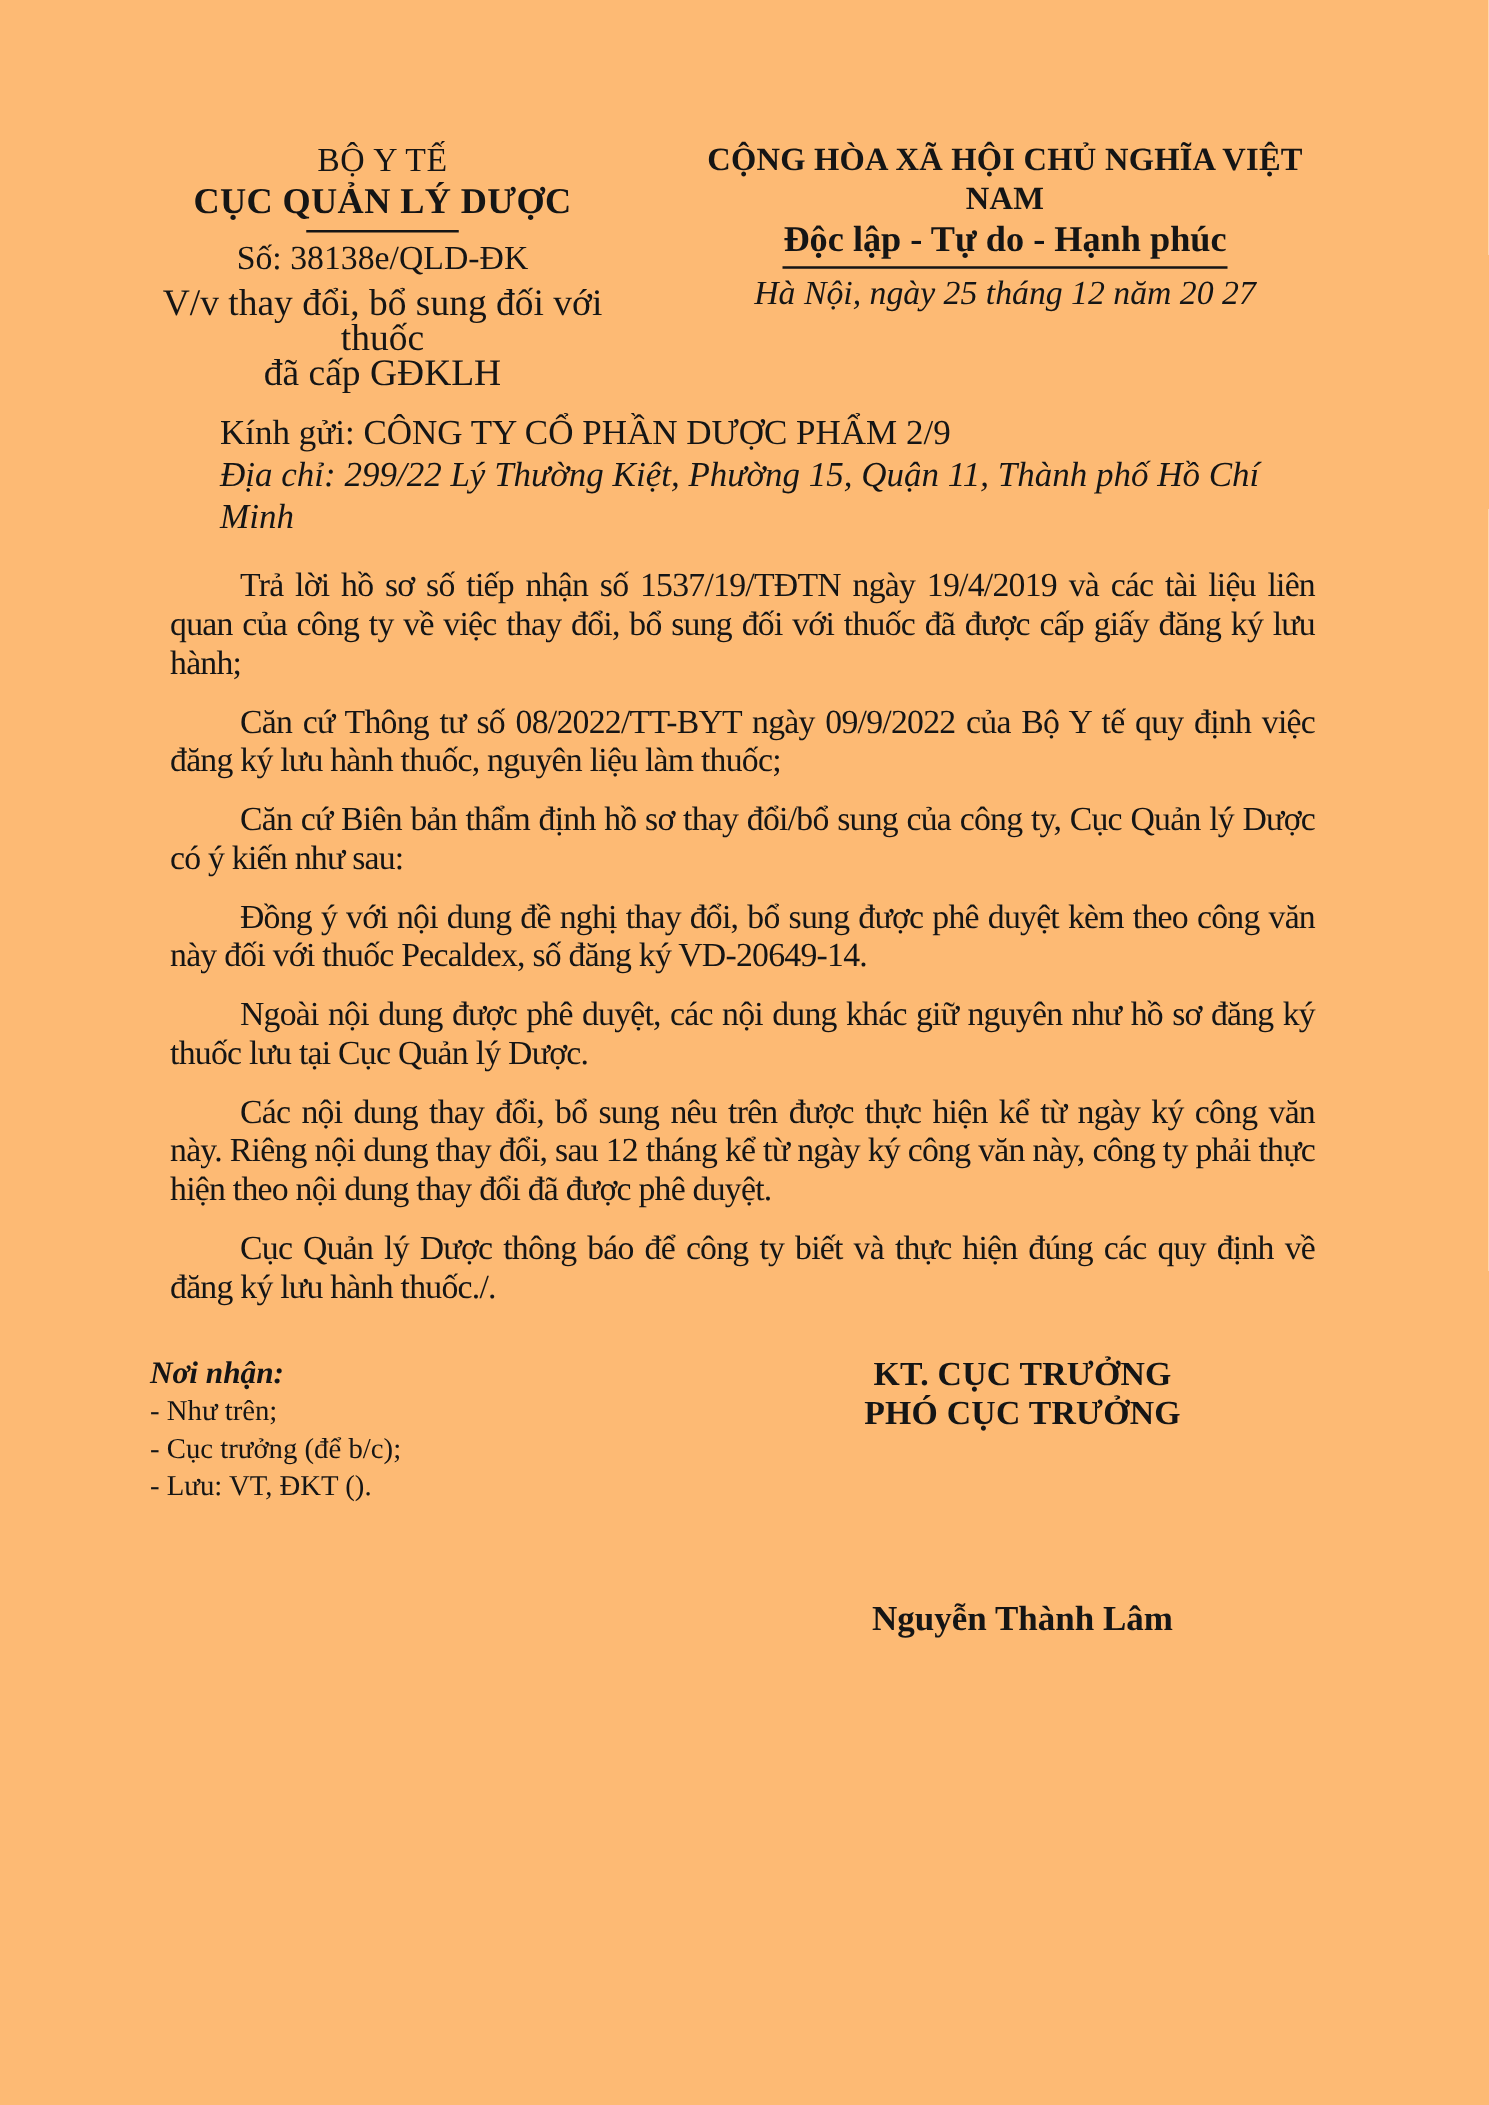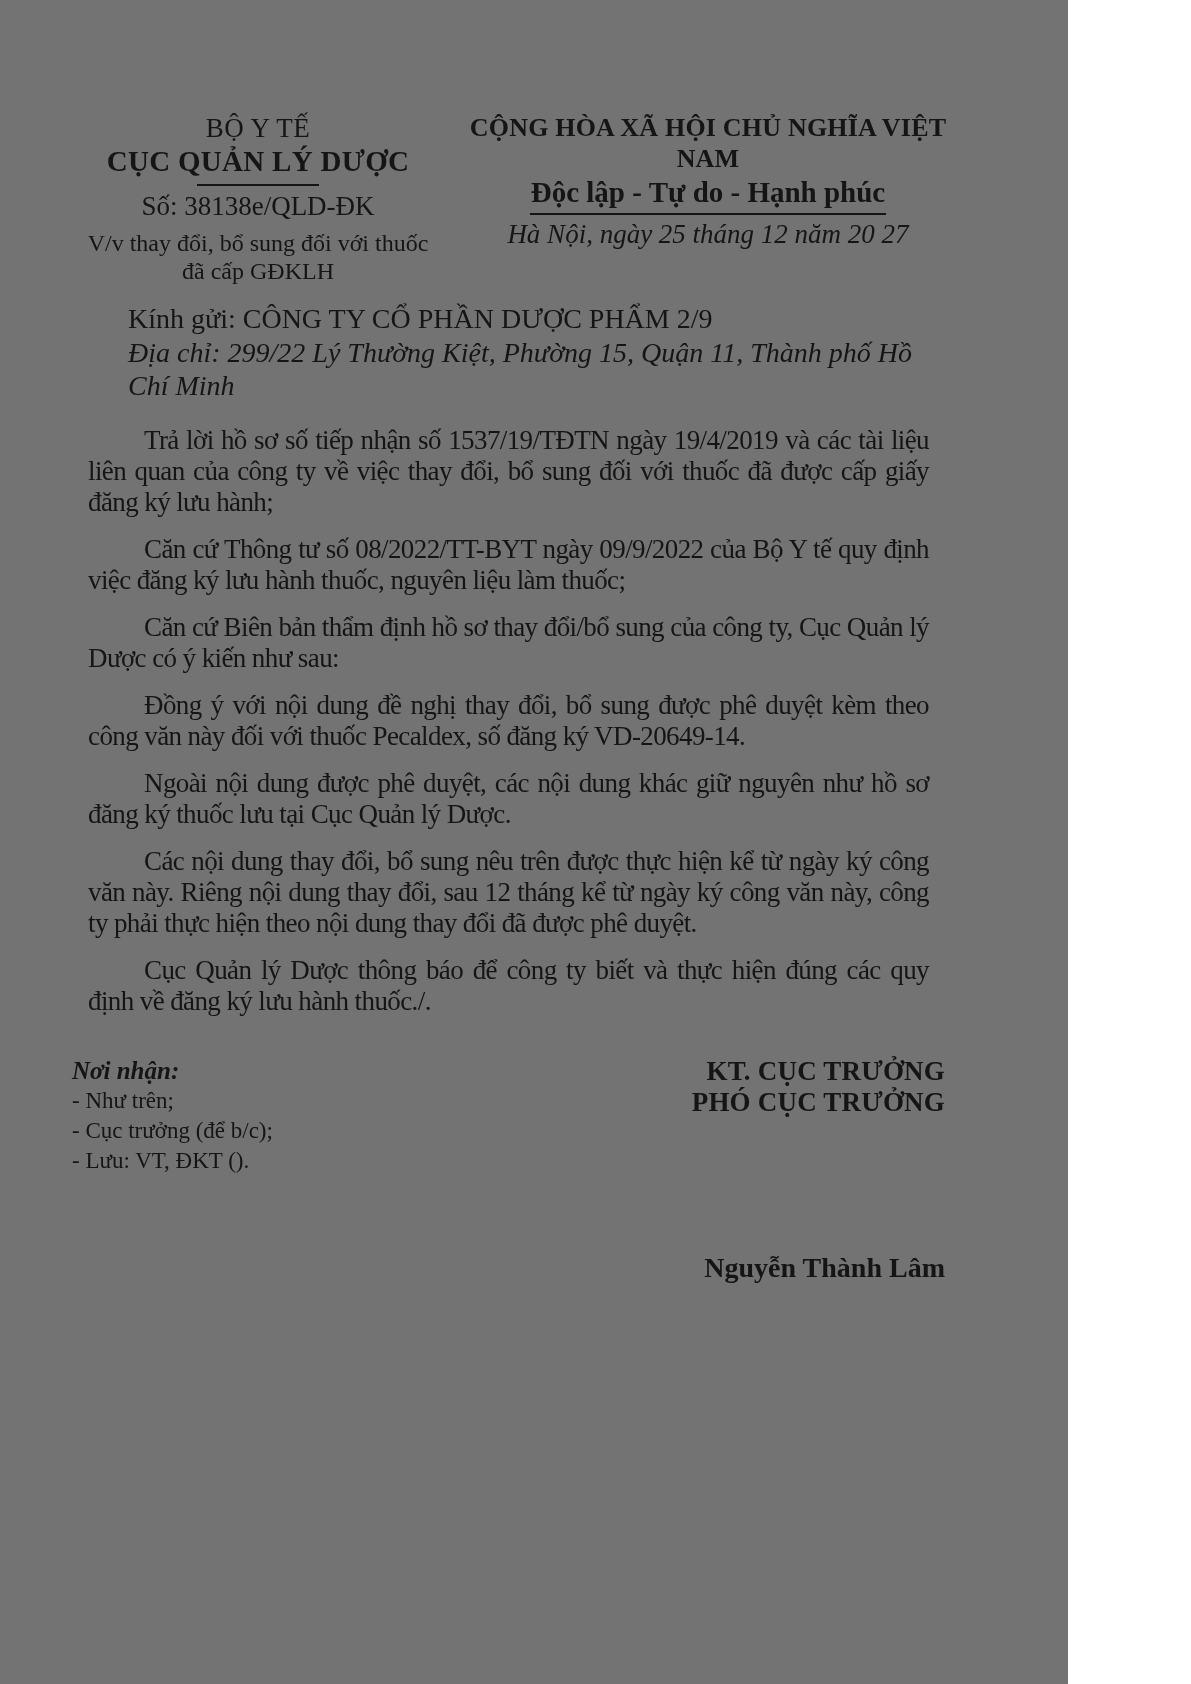--- a/index.html
+++ b/index.html
@@ -2,27 +2,27 @@
 <html lang="vi"><head>
 <meta charset="utf-8">
 <style>
   html, body {
     margin: 0;
     padding: 0;
     background: #ffffff;
   }
   .page {
     position: relative;
-    width: 1068px;
+    width: 1191px;
     height: 1684px;
-    background: #737373;
+    background: #fdba74;
     color: #151515;
     font-family: "Liberation Serif", "DejaVu Serif", serif;
     box-sizing: border-box;
-    padding: 112px 123px 0 72px;
+    padding: 112px 123px 0 120px;
     overflow: hidden;
   }
   
   .header {
     display: flex;
     justify-content: space-between;
     align-items: flex-start;
   }
   .header-left {
     width: 372px;
@@ -50,21 +50,21 @@
     width: 122px;
     height: 0;
     border-bottom: 2px solid #151515;
     margin: 6px auto 5px auto;
   }
   .doc-number {
     font-size: 27px;
     line-height: 31px;
   }
   .subject {
-    font-size: 24px;
+    font-size: 30px;
     line-height: 28px;
   }
   .subject-first { margin-top: 7px; }
   .national-title {
     font-size: 26px;
     line-height: 31px;
     font-weight: bold;
     letter-spacing: 0.2px;
   }
   .motto {
@@ -123,21 +123,21 @@
     font-weight: bold;
     font-style: italic;
   }
   .recipient-item {
     font-size: 23px;
     line-height: 30px;
   }
   .footer-right {
     flex: 0 0 auto;
     width: 500px;
-    text-align: right;
+    text-align: center;
   }
   .signer-title {
     font-size: 27px;
     line-height: 31px;
     font-weight: bold;
     letter-spacing: 0.2px;
   }
   .signer-name {
     margin-top: 133px;
     font-size: 28px;

